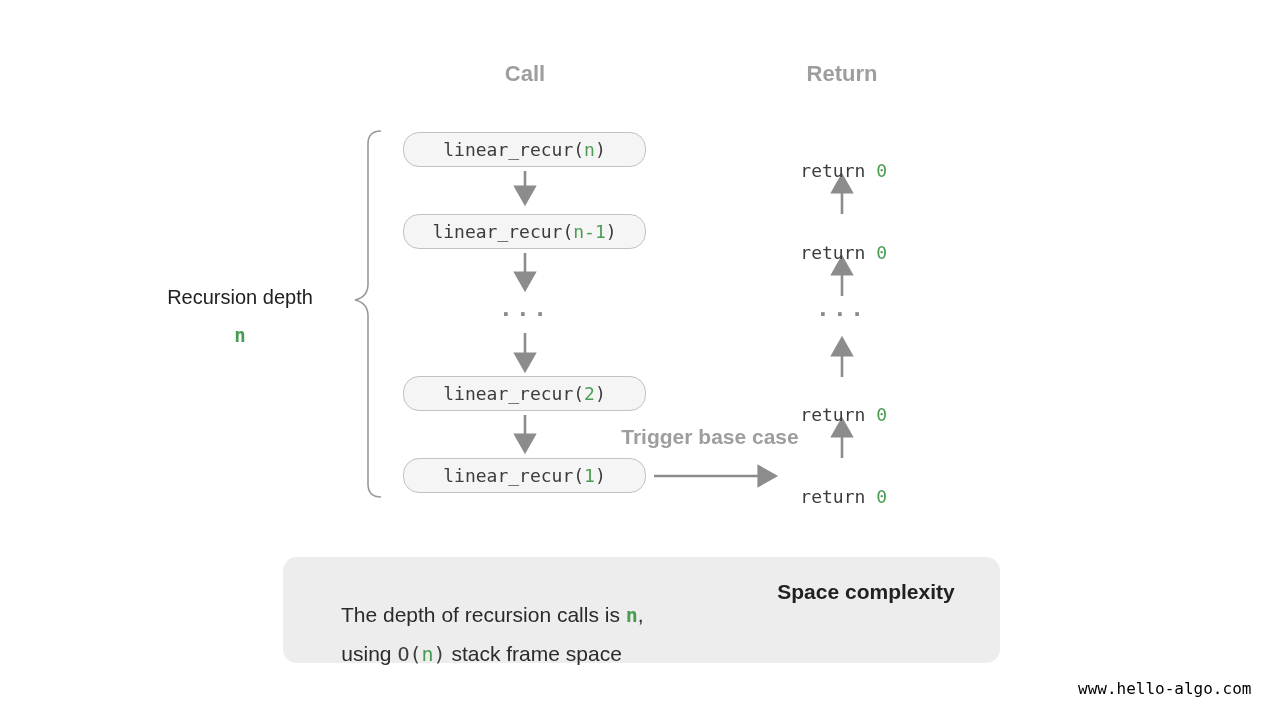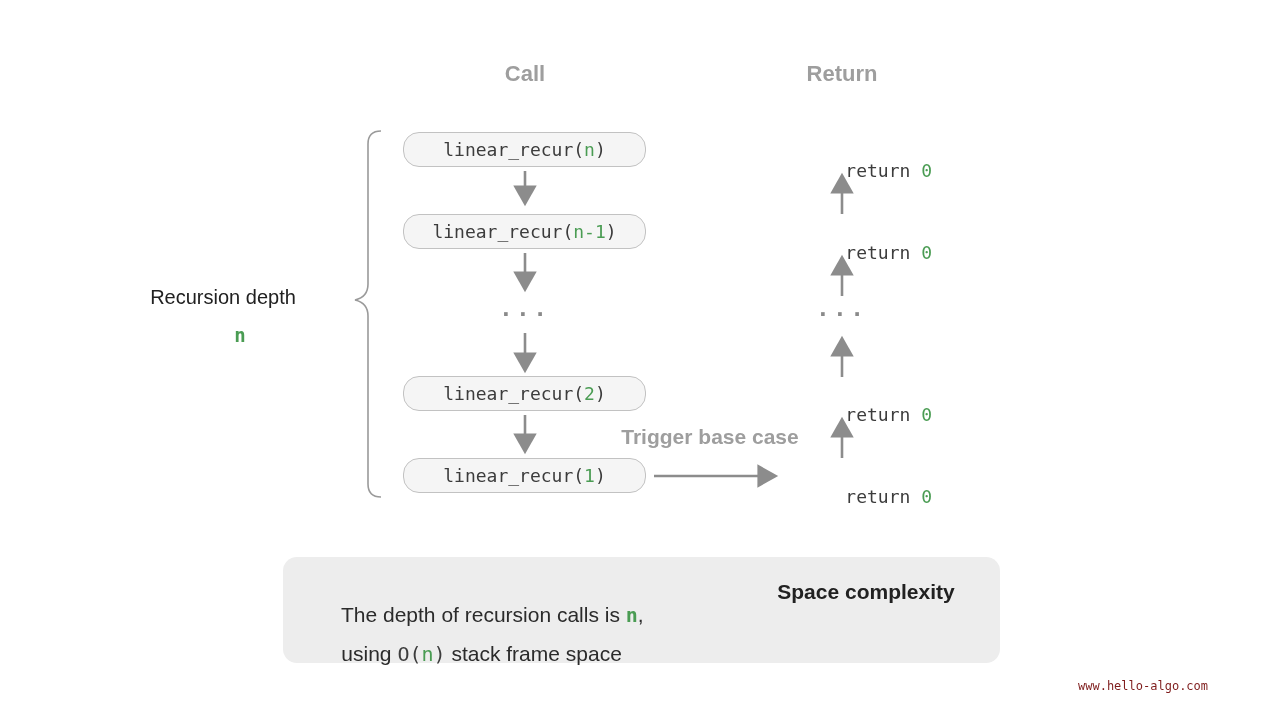--- a/index.html
+++ b/index.html
@@ -11,21 +11,21 @@
   .hdr{font-weight:bold;font-size:22px;color:#9e9e9e;text-align:center;width:200px;}
   .mono{font-family:"DejaVu Sans Mono","Liberation Mono",monospace;}
   .callbox{
     left:403px;width:241px;height:33px;background:#f5f5f5;
     border:1.5px solid #c2c2c2;border-radius:16px;
     display:flex;align-items:center;justify-content:center;
     font-family:"DejaVu Sans Mono","Liberation Mono",monospace;
     font-size:18px;color:#3c3c3c;white-space:pre;
   }
   .retline{
-    left:777px;width:180px;text-align:center;
+    left:732px;width:180px;text-align:center;
     font-family:"DejaVu Sans Mono","Liberation Mono",monospace;
     font-size:18px;color:#3c3c3c;white-space:pre;
   }
   .green{color:#4a9c53;}
   .dots{
     width:200px;text-align:center;font-family:"DejaVu Sans Mono","Liberation Mono",monospace;
     font-weight:bold;font-size:22px;letter-spacing:4px;color:#8a8a8a;
   }
   .trigger{font-weight:bold;font-size:21px;color:#9e9e9e;text-align:center;}
   .depth-label{font-size:20px;color:#212121;text-align:center;width:190px;}
@@ -34,21 +34,21 @@
   .panel{
     left:283px;top:557px;width:717px;height:106px;background:#ededed;border-radius:14px;
   }
   .sum-line{font-size:21px;color:#2b2b2b;white-space:pre;}
   .sum-line .mono{font-size:20px;}
   .sum-title{font-weight:bold;font-size:21px;color:#212121;text-align:center;width:200px;}
   .sum-blue{font-weight:bold;font-size:21px;color:#1178c8;text-align:center;width:200px;white-space:pre;}
   .sum-blue .mono{font-size:20px;font-weight:bold;}
   .watermark{
     font-family:"DejaVu Sans Mono","Liberation Mono",monospace;
-    font-size:12px;color:#7f1d1d;white-space:pre;
+    font-size:16px;color:#000000;white-space:pre;
   }
   svg.overlay{position:absolute;left:0;top:0;pointer-events:none;}
 </style>
 </head>
 <body>
 
 <div class="canvas">
 
   <svg class="overlay" width="1280" height="720" viewBox="0 0 1280 720">
     <defs>
@@ -70,21 +70,21 @@
     <line x1="842" y1="458" x2="842" y2="422" stroke="#8c8c8c" stroke-width="2.6" marker-end="url(#ah)"></line>
 
     <line x1="654" y1="476" x2="773" y2="476" stroke="#8c8c8c" stroke-width="2.6" marker-end="url(#ah)"></line>
 
     <polygon points="706,601 727,601 727,590 749,611 727,632 727,621 706,621" fill="#c4c4c4"></polygon>
   </svg>
 
   <div class="abs hdr" style="left:425px;top:61px;">Call</div>
   <div class="abs hdr" style="left:742px;top:61px;">Return</div>
 
-  <div class="abs depth-label" style="left:128px;top:286px;">Recursion depth</div>
+  <div class="abs depth-label" style="left:145px;top:286px;">Recursion depth</div>
   <div class="abs depth-n" style="left:145px;top:324px;">n</div>
 
   <div class="abs callbox" style="top:132px;">
     <span>linear_recur(</span><span class="green">n</span><span>)</span>
   </div>
   <div class="abs callbox" style="top:214px;">
     <span>linear_recur(</span><span class="green">n-1</span><span>)</span>
   </div>
   <div class="abs dots" style="left:425px;top:296px;">...</div>
   <div class="abs callbox" style="top:376px;">

